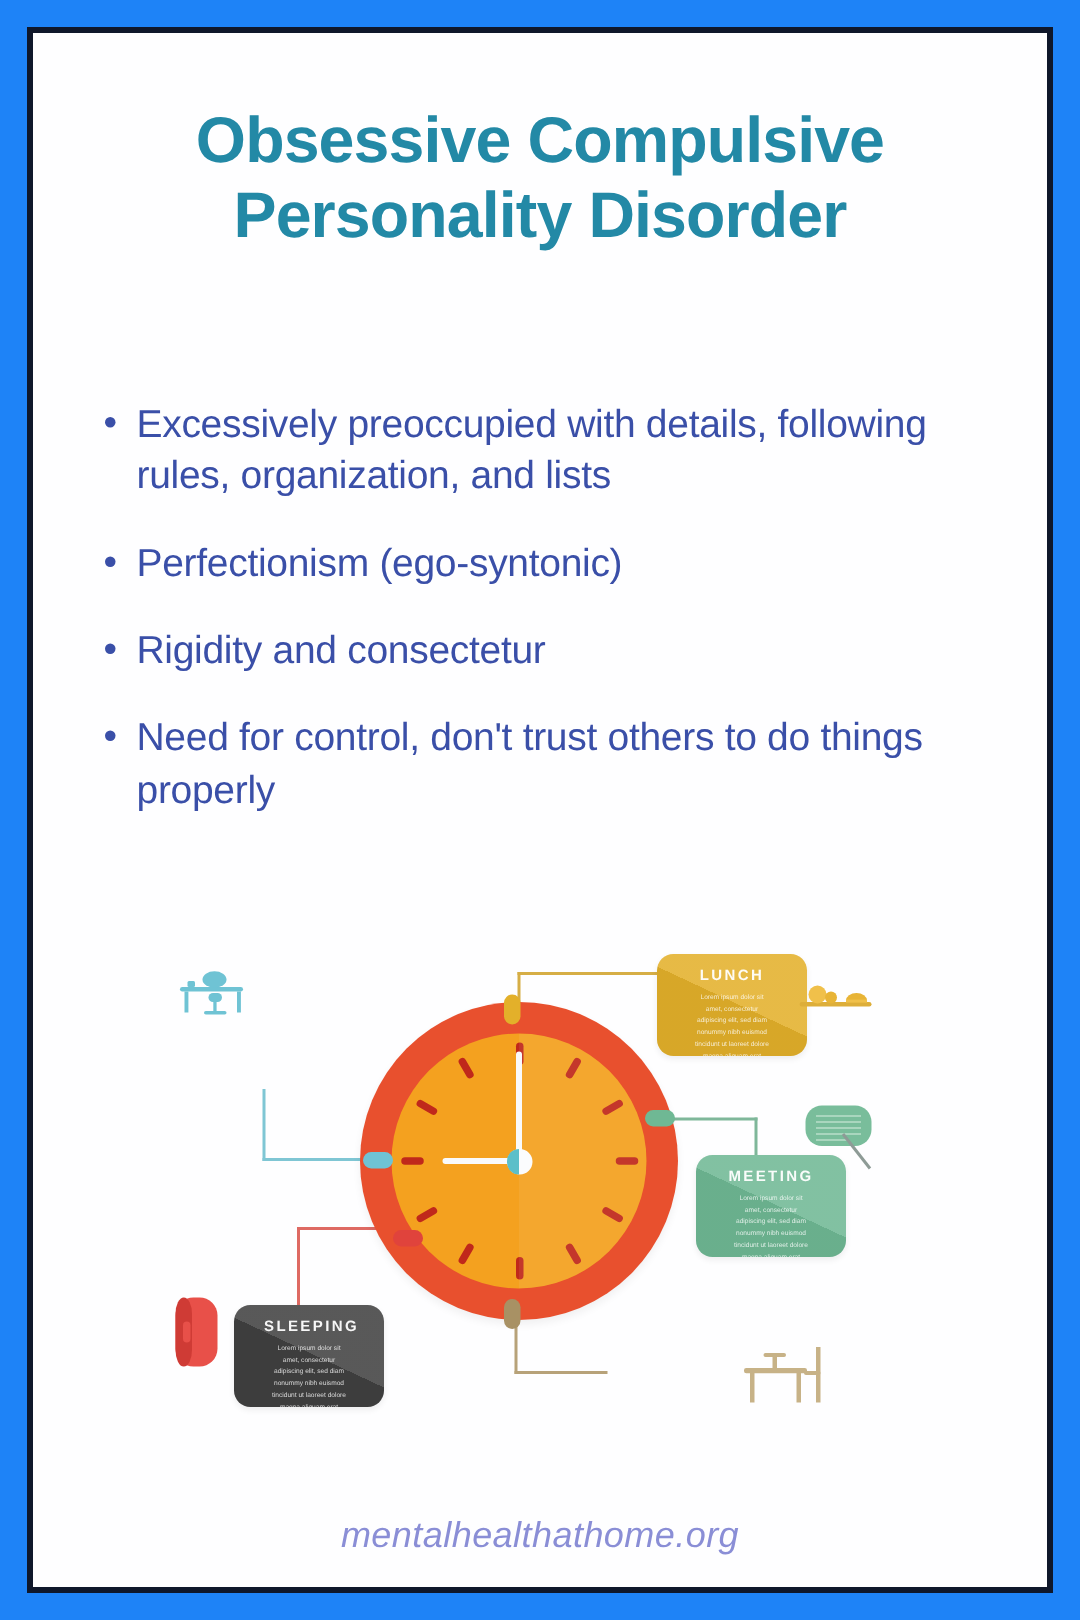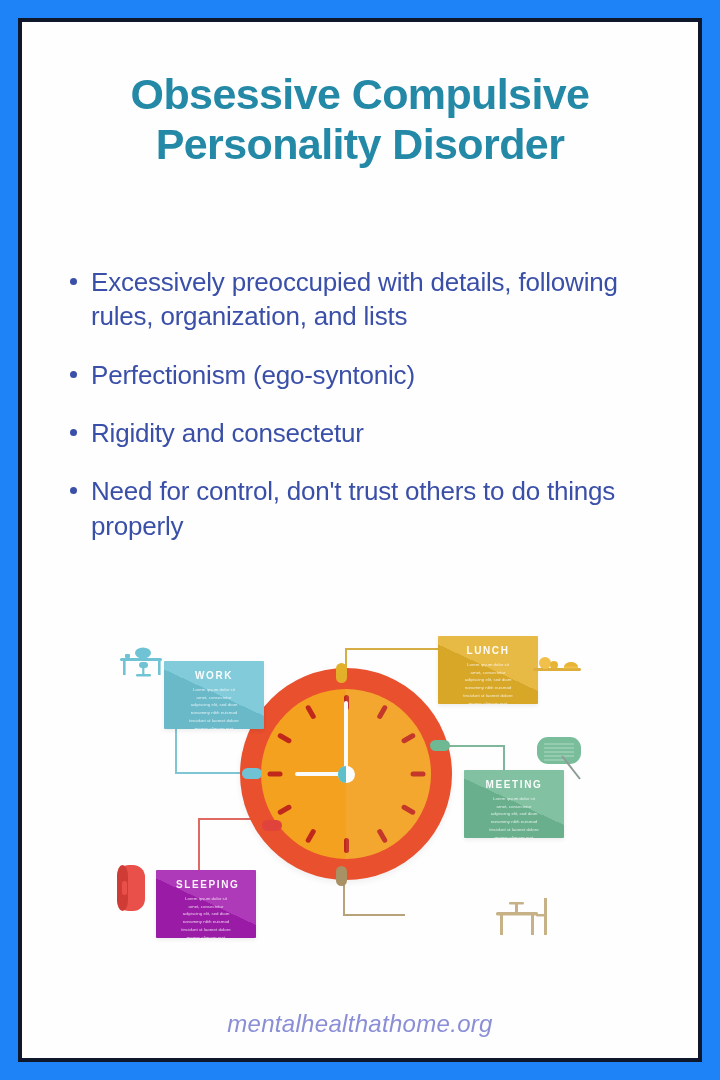--- a/index.html
+++ b/index.html
@@ -196,21 +196,21 @@
     position: absolute;
     width: 20px;
     height: 11px;
     border-radius: 6px;
     z-index: 5;
   }
 
   
   .card {
     position: absolute;
-    border-radius: 1px;
+    border-radius: 11px;
     box-sizing: border-box;
     padding: 9px 20px 10px;
     color: rgba(255,255,255,0.95);
     overflow: hidden;
     z-index: 6;
     box-shadow: 0 2px 4px rgba(0,0,0,0.07);
   }
   .card::after {
     
     content: "";
@@ -235,21 +235,21 @@
     line-height: 1.75;
     opacity: 0.82;
     position: relative;
     z-index: 2;
     padding: 0 4px;
   }
 
   .card-work    { background: #6FC3D4; }
   .card-lunch   { background: #E3B02A; }
   .card-meeting { background: #6FB894; }
-  .card-sleep   { background: #a21caf; }
+  .card-sleep   { background: #404040; }
   .card-dinner  { background: #A89164; }
 
   
   .sideicon { position: absolute; z-index: 6; }
 
   
   .footer {
     position: absolute;
     left: 0; right: 0;
     bottom: 20px;
@@ -319,24 +319,20 @@
               <span class="clock-center"></span>
             </div>
 
             <span class="node" style="left:96px; top:-5px; width:11px; height:20px; background:#E3B02A;"></span>
             <span class="node" style="left:190px; top:72px; background:#6FB894;"></span>
             <span class="node" style="left:2px; top:100px; background:#6FC3D4;"></span>
             <span class="node" style="left:22px; top:152px; background:#E0433C;"></span>
             <span class="node" style="left:96px; top:198px; width:11px; height:20px; background:#A89164;"></span>
           </div>
 
-          <div class="card card-work" style="left:64px; top:43px; width:100px; height:68px;">
-            <div class="card-title">WORK</div>
-            <div class="card-body">Lorem ipsum dolor sit amet, consectetur adipiscing elit, sed diam nonummy nibh euismod tincidunt ut laoreet dolore magna aliquam erat volutpat.</div>
-          </div>
           <span class="sideicon" style="left:18px; top:28px;">
             <svg width="48" height="36" viewBox="0 0 48 36">
               <rect x="2" y="12" width="42" height="3" rx="1.5" fill="#6FC3D4"></rect>
               <rect x="5" y="15" width="2.6" height="14" fill="#6FC3D4"></rect>
               <rect x="40" y="15" width="2.6" height="14" fill="#6FC3D4"></rect>
               <ellipse cx="25" cy="7" rx="8" ry="5.5" fill="#6FC3D4"></ellipse>
               <rect x="21" y="16" width="9" height="6" rx="3" fill="#6FC3D4"></rect>
               <rect x="24.2" y="21" width="2.2" height="7" fill="#6FC3D4"></rect>
               <rect x="18" y="28" width="15" height="2.4" rx="1.2" fill="#6FC3D4"></rect>
               <rect x="7" y="8" width="5" height="4" rx="1" fill="#6FC3D4"></rect>

